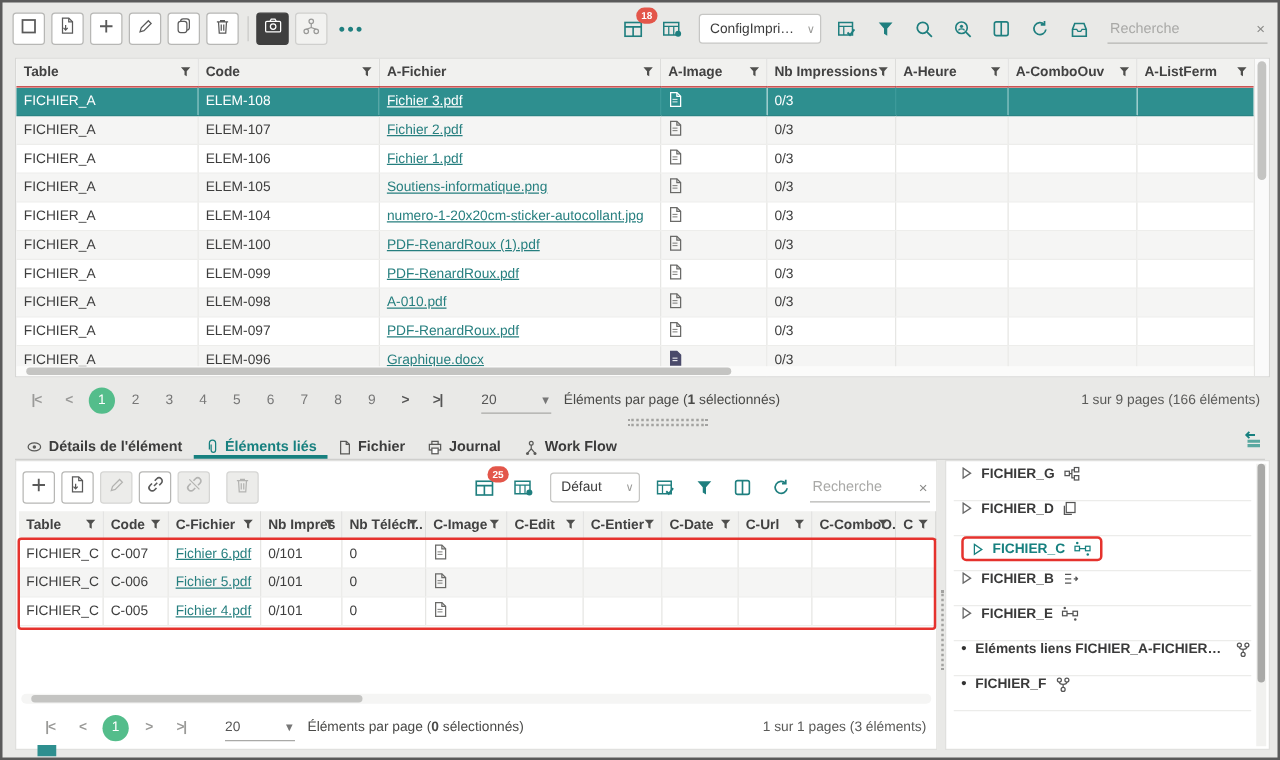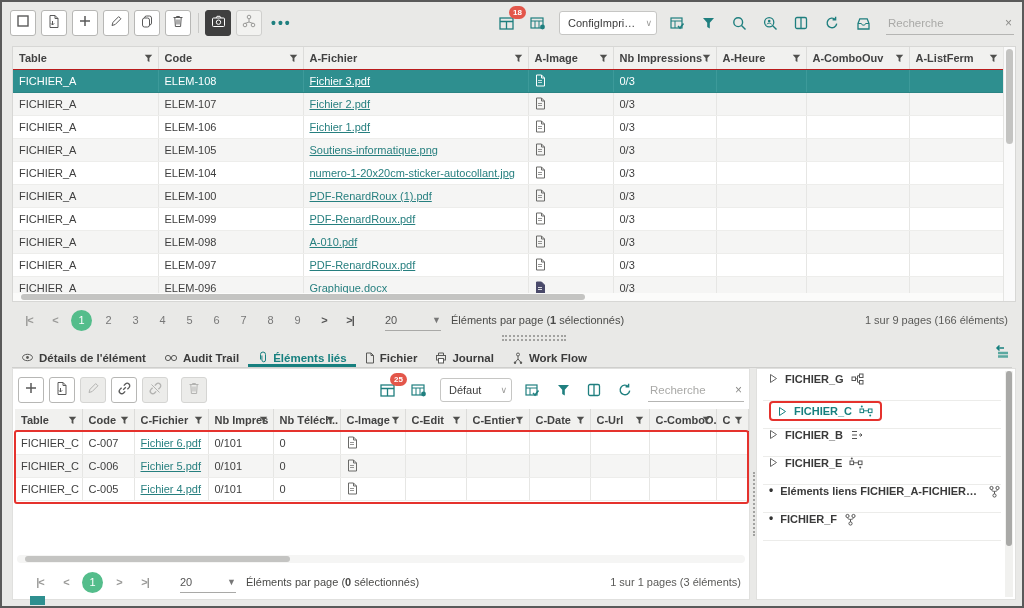--- a/index.html
+++ b/index.html
@@ -434,27 +434,20 @@
 
   <div class="tabsrow">
     <span id="tabs-host" style="display:flex;">
         <span class="tab ">
           <svg width="13" height="11">
             <ellipse cx="6.5" cy="5.5" rx="5" ry="3.2" fill="none" stroke="#5a5a58"></ellipse>
             <circle cx="6.5" cy="5.5" r="1.4" fill="#5a5a58"></circle>
           </svg>
           <span>Détails de l'élément</span>
         </span>
-        <span class="tab ">
-          <svg width="14" height="10">
-            <circle cx="4" cy="5" r="2.6" fill="none" stroke="#5a5a58"></circle>
-            <circle cx="10" cy="5" r="2.6" fill="none" stroke="#5a5a58"></circle>
-          </svg>
-          <span>Audit Trail</span>
-        </span>
         <span class="tab active">
           <svg width="11" height="13">
             <path d="M3.5 8.5V3.5a2.5 2.5 0 0 1 5 0v5.5a1.8 1.8 0 0 1-3.6 0V4.5" fill="none" stroke="#17807f"></path>
           </svg>
           <span>Éléments liés</span>
         </span>
         <span class="tab ">
           <svg width="10" height="12">
             <path d="M1.5 1h4.5l2.5 2.5V11h-7z" fill="none" stroke="#5a5a58"></path>
             <path d="M6 1v2.5h2.5" fill="none" stroke="#5a5a58"></path>
@@ -721,20 +714,30 @@
           </svg>
           <span class="lbl">FICHIER_G</span>
           <svg width="13" height="12">
             <rect x="1" y="4" width="3.5" height="3.5" fill="none" stroke="#555"></rect>
             <rect x="8.5" y="1" width="3.5" height="3.5" fill="none" stroke="#555"></rect>
             <rect x="8.5" y="7.5" width="3.5" height="3.5" fill="none" stroke="#555"></rect>
             <path d="M4.5 5.8h2v-3h2M6.5 5.8v3.4h2" fill="none" stroke="#555"></path>
           </svg>
         </div>
         <div class="sideitem">
+          <svg width="9" height="11">
+            <path d="M1.5 1.5l6 4-6 4z" fill="#fff" stroke="#666"></path>
+          </svg>
+          <span class="lbl">FICHIER_D</span>
+          <svg width="11" height="12">
+            <rect x="3" y="1" width="7" height="8" fill="none" stroke="#555"></rect>
+            <path d="M1.5 3.5v7h6" fill="none" stroke="#555"></path>
+          </svg>
+        </div>
+        <div class="sideitem">
           <span class="redbox">
             <svg width="9" height="11">
               <path d="M1.5 1.5l6 4-6 4z" fill="#fff" stroke="#17807f"></path>
             </svg>
             <span class="lbl">FICHIER_C</span>
             <svg width="14" height="12">
               <rect x="1" y="4" width="3.6" height="3.6" fill="none" stroke="#17807f"></rect>
               <rect x="9.4" y="4" width="3.6" height="3.6" fill="none" stroke="#17807f"></rect>
               <path d="M4.6 5.8h4.8" stroke="#17807f"></path>
               <circle cx="2.8" cy="1.4" r="1" fill="#17807f"></circle>

